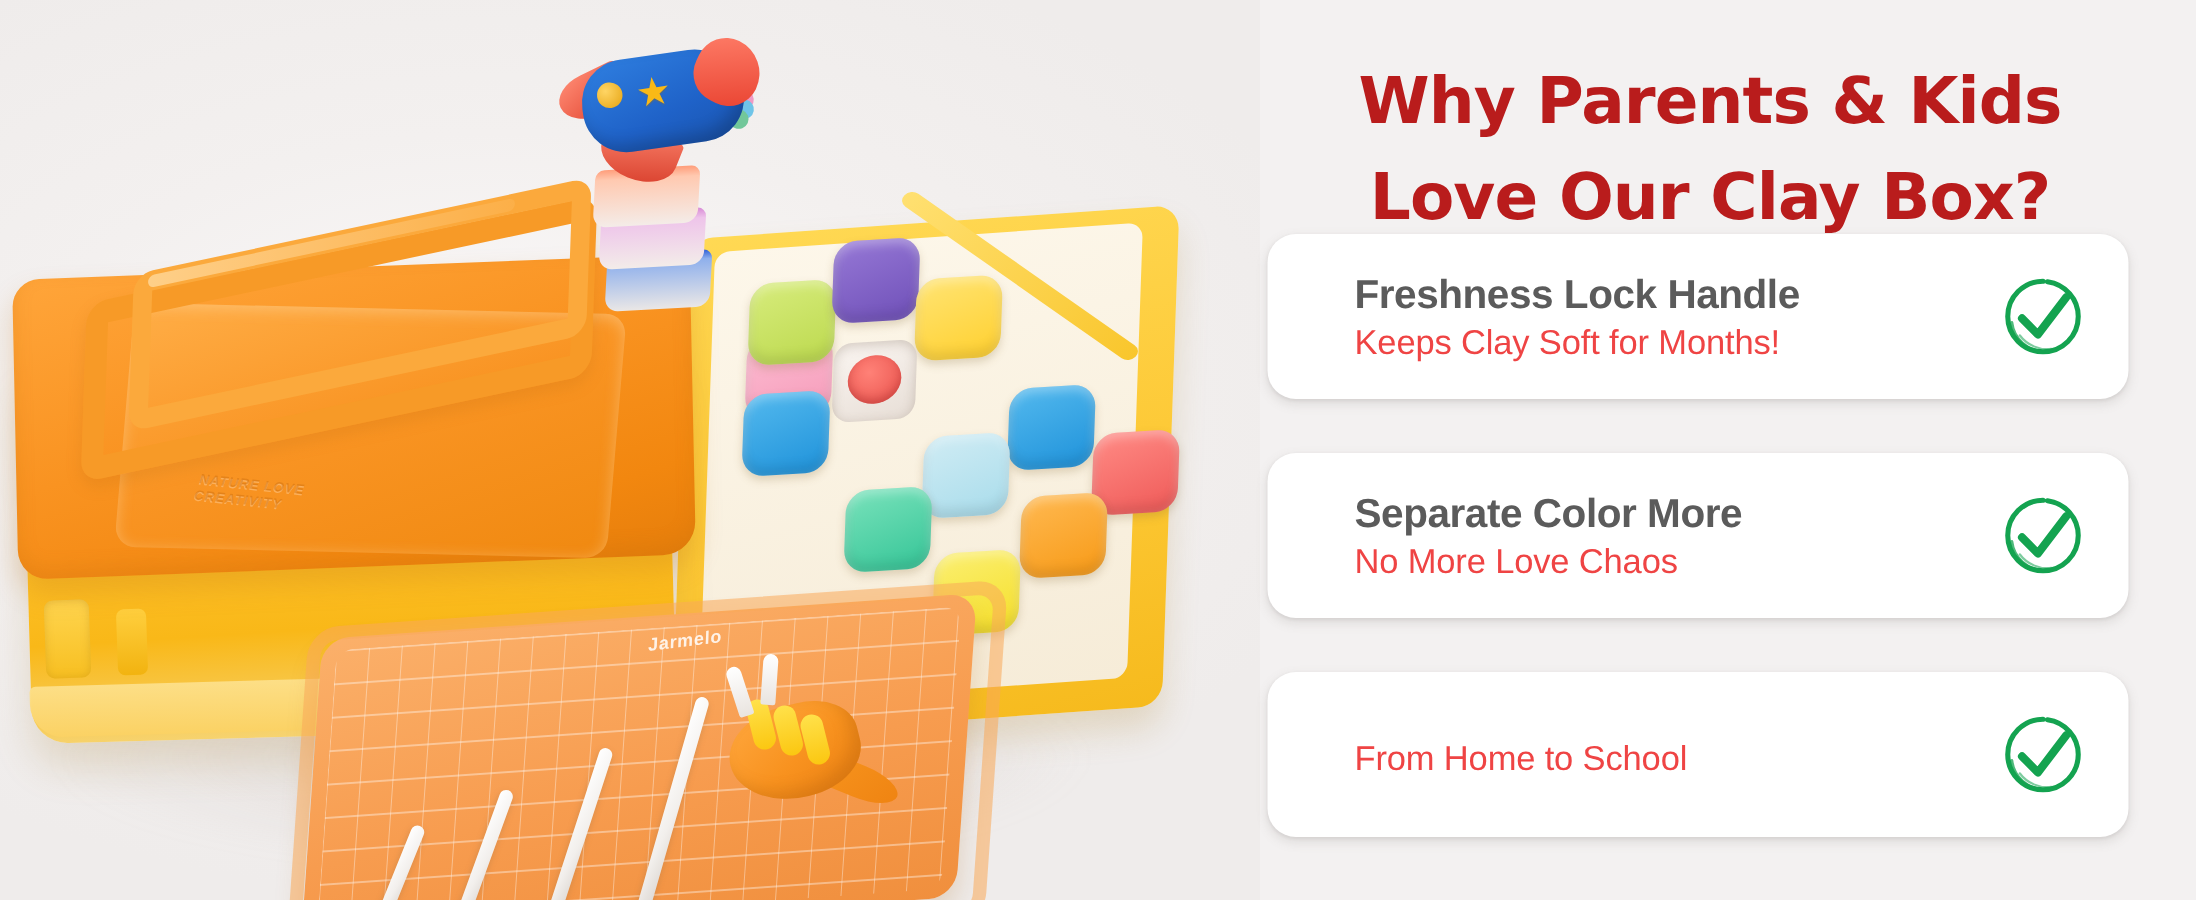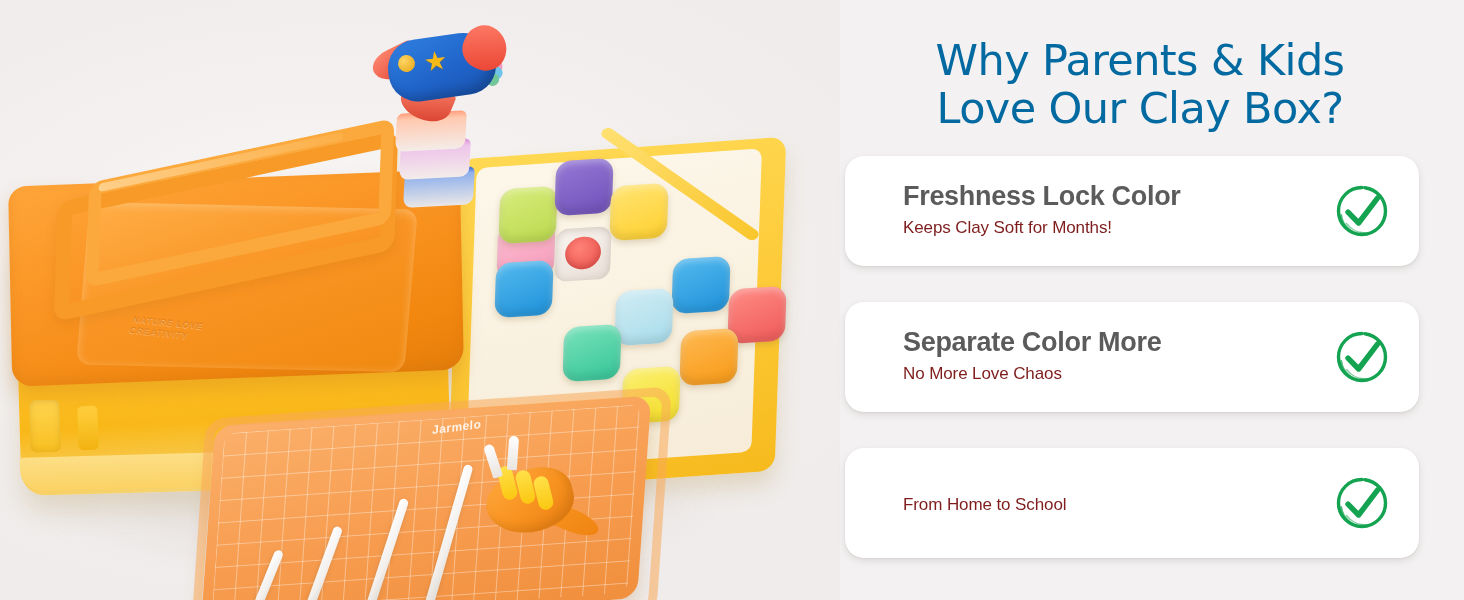--- a/index.html
+++ b/index.html
@@ -333,25 +333,25 @@
   .panel {
     position: absolute;
     left: 840px; top: 0;
     width: 624px; height: 600px;
   }
   .headline {
     position: absolute;
     left: 0; top: 36px;
     width: 600px;
     text-align: center;
-    color: #0369a1;
+    color: #b91c1c;
     font-family: "DejaVu Sans", sans-serif;
-    font-weight: 400;
+    font-weight: 700;
     font-size: 43px;
-    line-height: 48px;
+    line-height: 64px;
     letter-spacing: -.6px;
     white-space: pre-line;
   }
 
   .cards {
     position: absolute;
     left: 5px; top: 156px;
     width: 578px;
   }
   .card {
@@ -374,24 +374,24 @@
   .card-title {
     color: #5b5b5b;
     font-family: "Liberation Sans", sans-serif;
     font-weight: 700;
     font-size: 27px;
     line-height: 30px;
     letter-spacing: -.3px;
     white-space: nowrap;
   }
   .card-sub {
-    color: #7f1d1d;
+    color: #ef4444;
     font-family: "Liberation Sans", sans-serif;
     font-weight: 400;
-    font-size: 17px;
+    font-size: 23px;
     line-height: 28px;
     letter-spacing: -.1px;
     margin-top: 3px;
     white-space: nowrap;
   }
   .check-wrap {
     flex: 0 0 auto;
     width: 62px;
     height: 62px;
     margin-left: 10px;
@@ -475,21 +475,21 @@
 
   <div class="panel">
 
     <div class="headline">Why Parents &amp; Kids
 Love Our Clay Box?</div>
 
     <div class="cards">
 
       <div class="card">
         <div class="card-text">
-          <div class="card-title">Freshness Lock Color</div>
+          <div class="card-title">Freshness Lock Handle</div>
           <div class="card-sub">Keeps Clay Soft for Months!</div>
         </div>
         <div class="check-wrap">
           <svg width="58" height="58" viewBox="0 0 58 58" aria-hidden="true">
             <path d="M29 5.5 C16 5.5 5.5 16 5.5 29 C5.5 42 16 52.5 29 52.5 C42 52.5 52.5 42 52.5 29 C52.5 17.5 44 7.5 32 5.8" fill="none" stroke="#14a350" stroke-width="3.4" stroke-linecap="round"></path>
             <path d="M8.2 33 C9.5 44 18.8 52.1 29.6 52.4" fill="none" stroke="#14a350" stroke-width="2" stroke-linecap="round" opacity=".75"></path>
             <path d="M13.5 41.5 C18.5 48.2 26.6 51.6 34.5 50.6" fill="none" stroke="#14a350" stroke-width="1.4" stroke-linecap="round" opacity=".55"></path>
             <path d="M14 30.5 L25.5 41.5 L45 15.5 L41.4 22.2 L24.8 37.5 Z" fill="#14a350"></path>
             <path d="M15 30.2 L25.6 41 L44.5 16.2" fill="none" stroke="#14a350" stroke-width="5.4" stroke-linecap="round" stroke-linejoin="round"></path>
             <path d="M41.5 18.5 L31 32" fill="none" stroke="#14a350" stroke-width="1.2" stroke-linecap="round" opacity=".6"></path>

